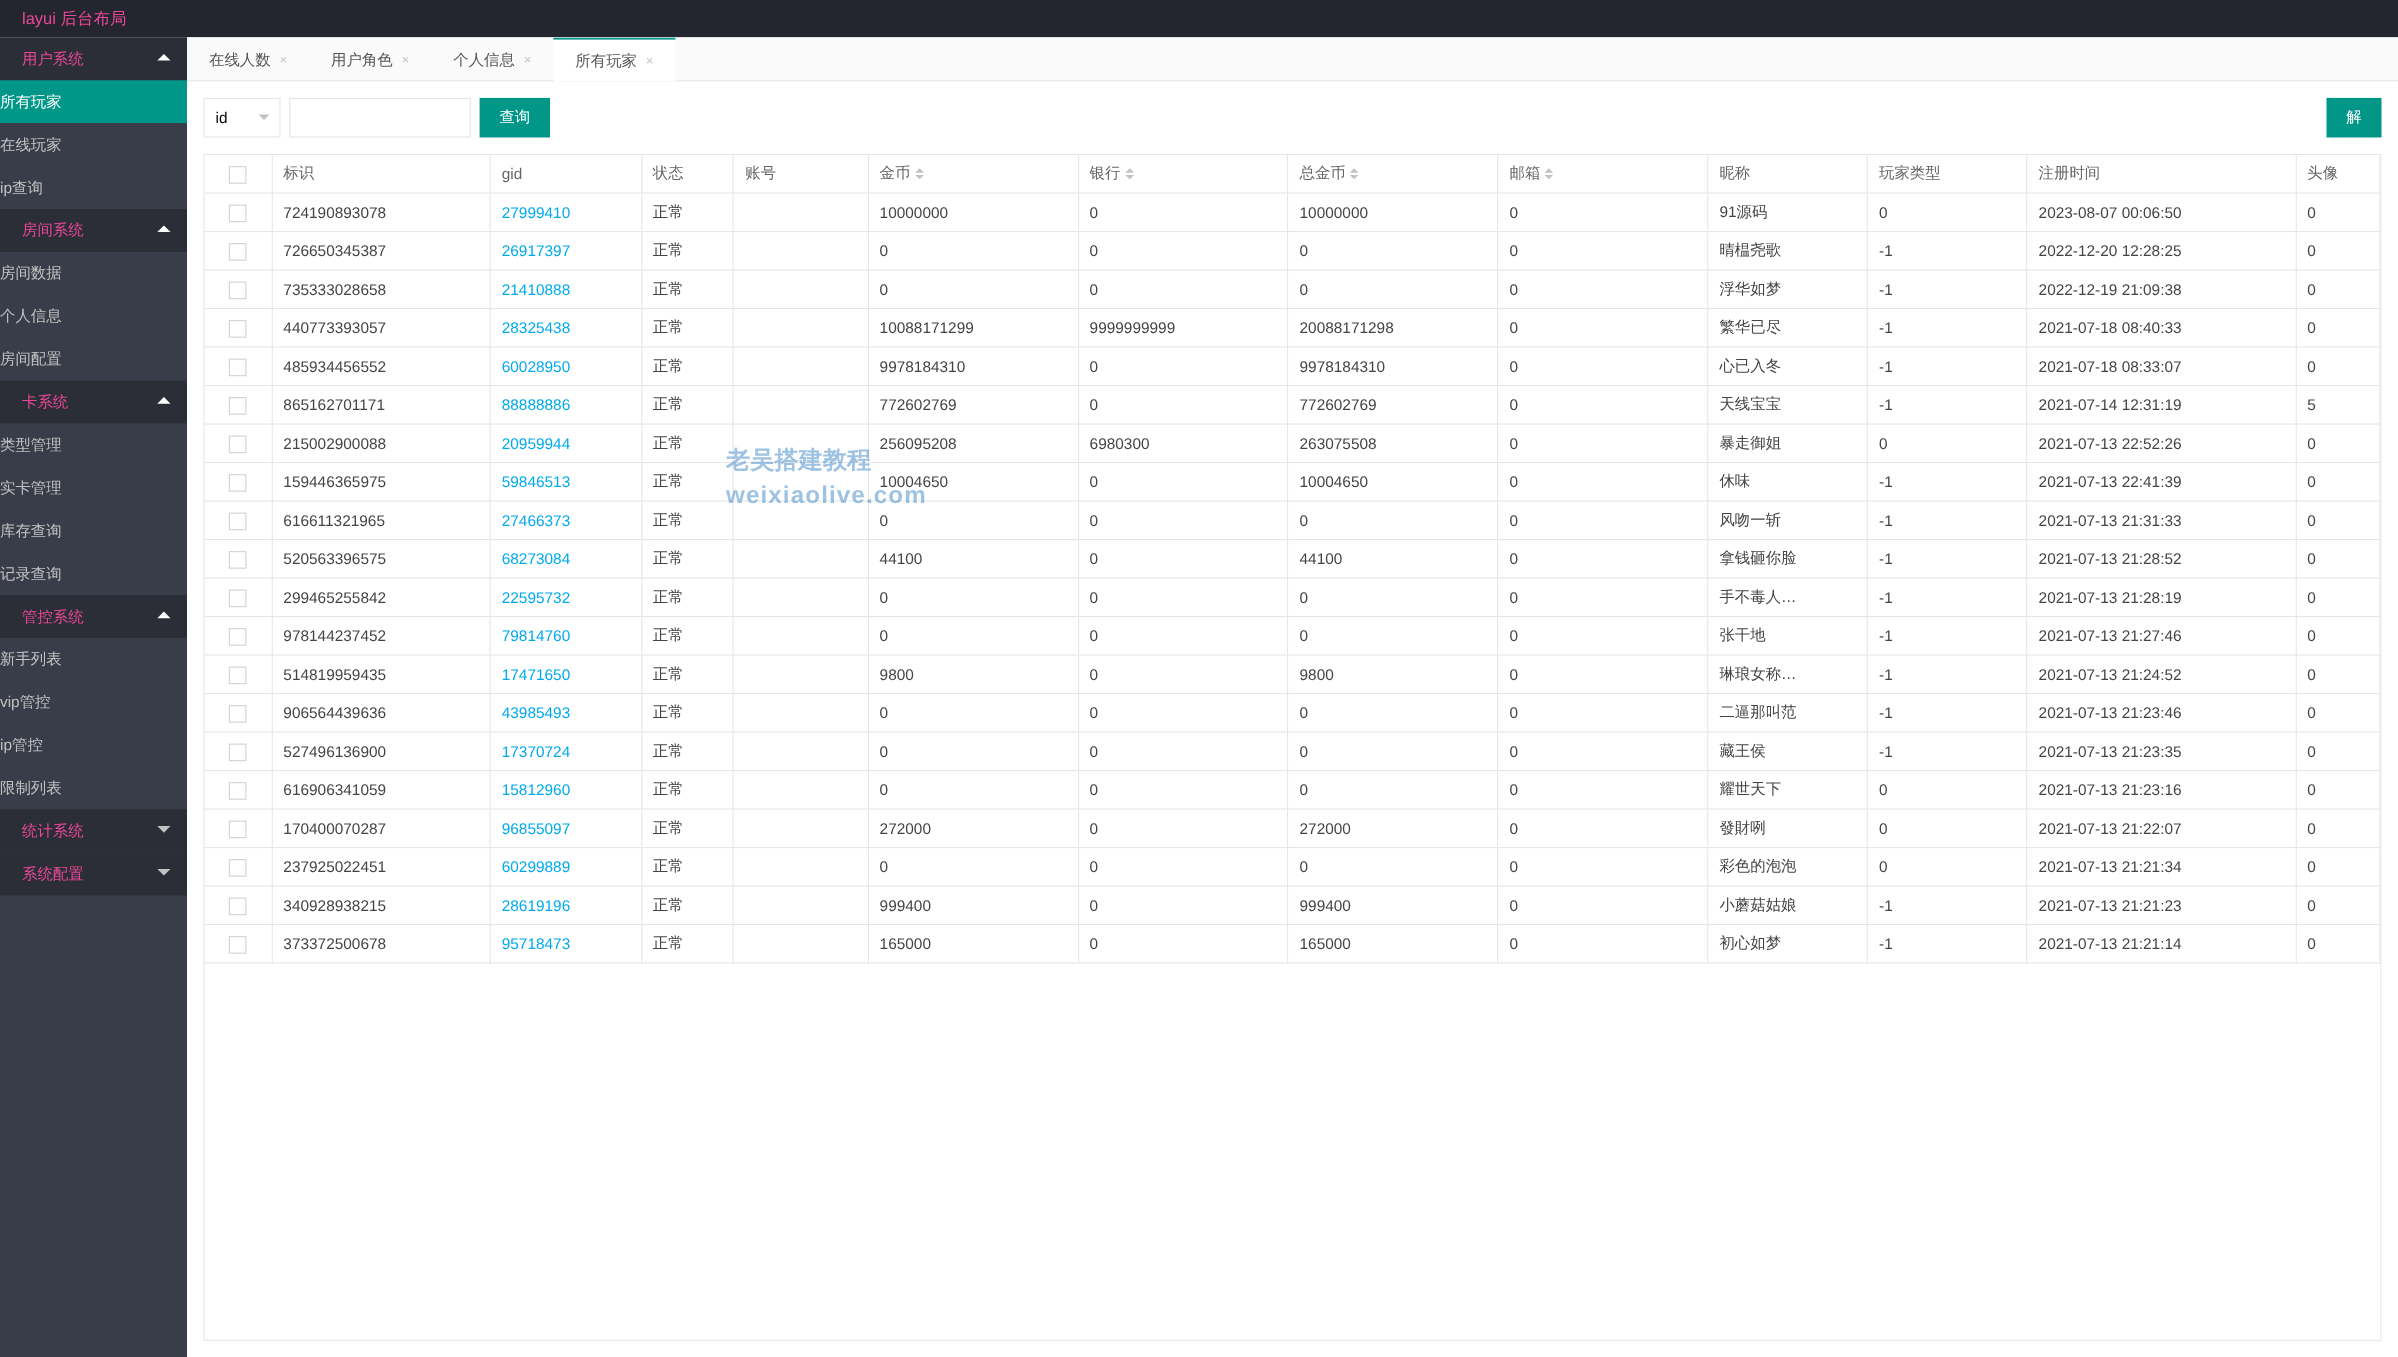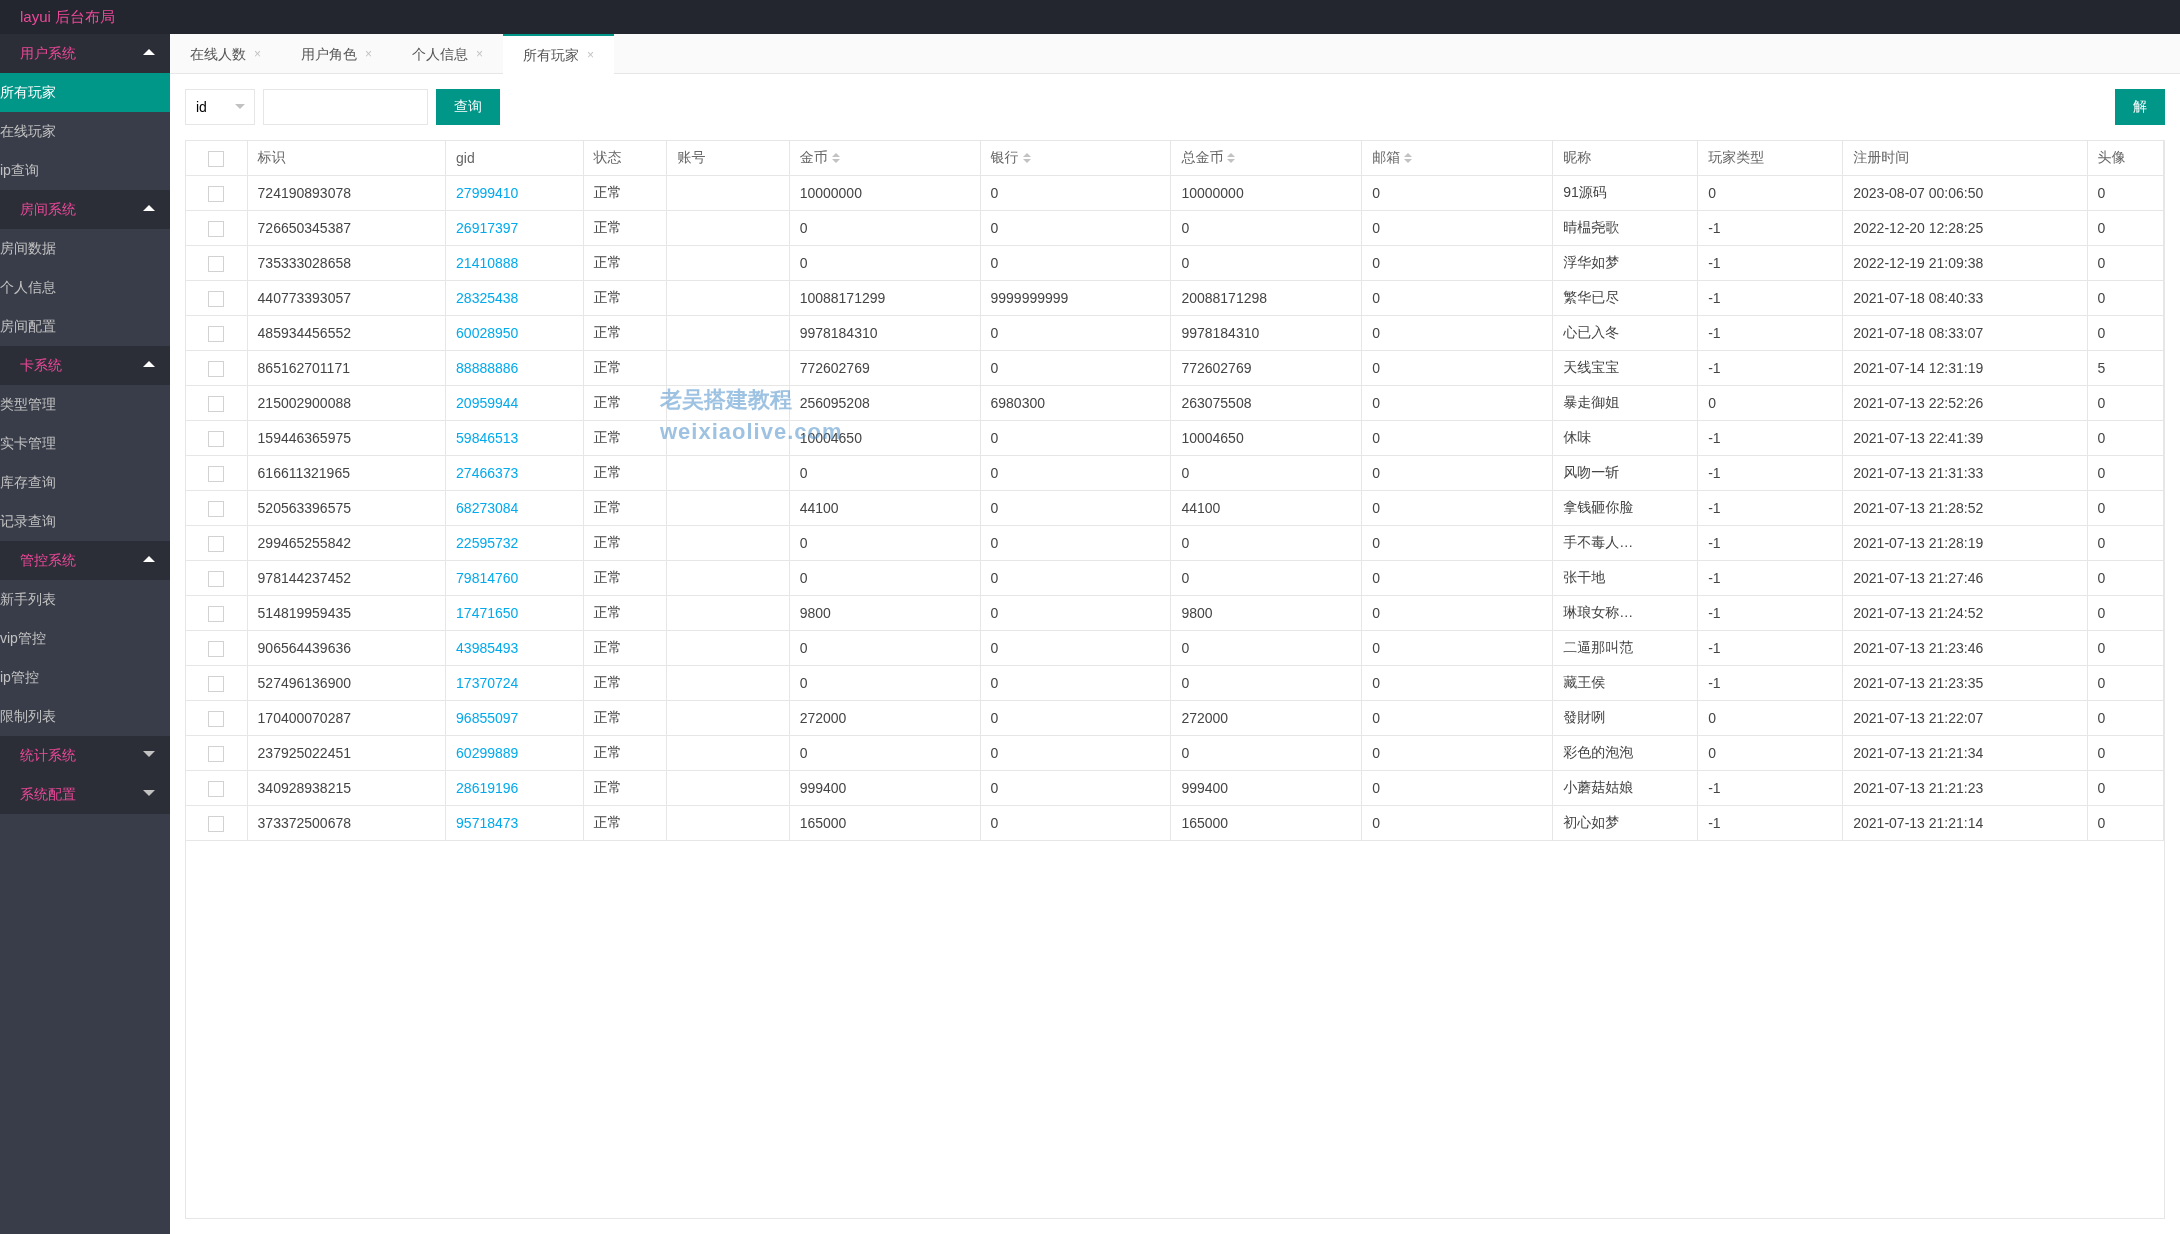--- a/index.html
+++ b/index.html
@@ -53,21 +53,21 @@
 .col-gold { width: 125px; }
 .col-bank { width: 125px; }
 .col-total { width: 125px; }
 .col-email { width: 125px; }
 .col-nick { width: 95px; }
 .col-ptype { width: 95px; }
 .col-regtime { width: 160px; }
 .col-avatar { width: 50px; }
 
 .watermark { position: fixed; top: 385px; left: 660px; font-size: 22px; font-weight: bold; pointer-events: none; z-index: 1000; }
-.watermark .t1 { color: rgba(79,144,202,0.55); }
+.watermark .t1 { color: rgba(79,144,202,0.55); margin-top: 18px; }
 .watermark .t2 { color: rgba(79,144,202,0.55); letter-spacing: 1px; margin-top: 4px; }
 </style>
 </head>
 <body>
 
 <div class="header">
   <span class="title">layui 后台布局</span>
 </div>
 
 <div class="container">
@@ -364,20 +364,35 @@
               <td>0</td>
               <td>0</td>
               <td>0</td>
               <td>藏王侯</td>
               <td>-1</td>
               <td>2021-07-13 21:23:35</td>
               <td>0</td>
             </tr>
             <tr>
               <td class="td-check"><span class="checkbox"></span></td>
+              <td>616906341059</td>
+              <td><span class="link">15812960</span></td>
+              <td>正常</td>
+              <td></td>
+              <td>0</td>
+              <td>0</td>
+              <td>0</td>
+              <td>0</td>
+              <td>耀世天下</td>
+              <td>0</td>
+              <td>2021-07-13 21:23:16</td>
+              <td>0</td>
+            </tr>
+            <tr>
+              <td class="td-check"><span class="checkbox"></span></td>
               <td>170400070287</td>
               <td><span class="link">96855097</span></td>
               <td>正常</td>
               <td></td>
               <td>272000</td>
               <td>0</td>
               <td>272000</td>
               <td>0</td>
               <td>發財咧</td>
               <td>0</td>

